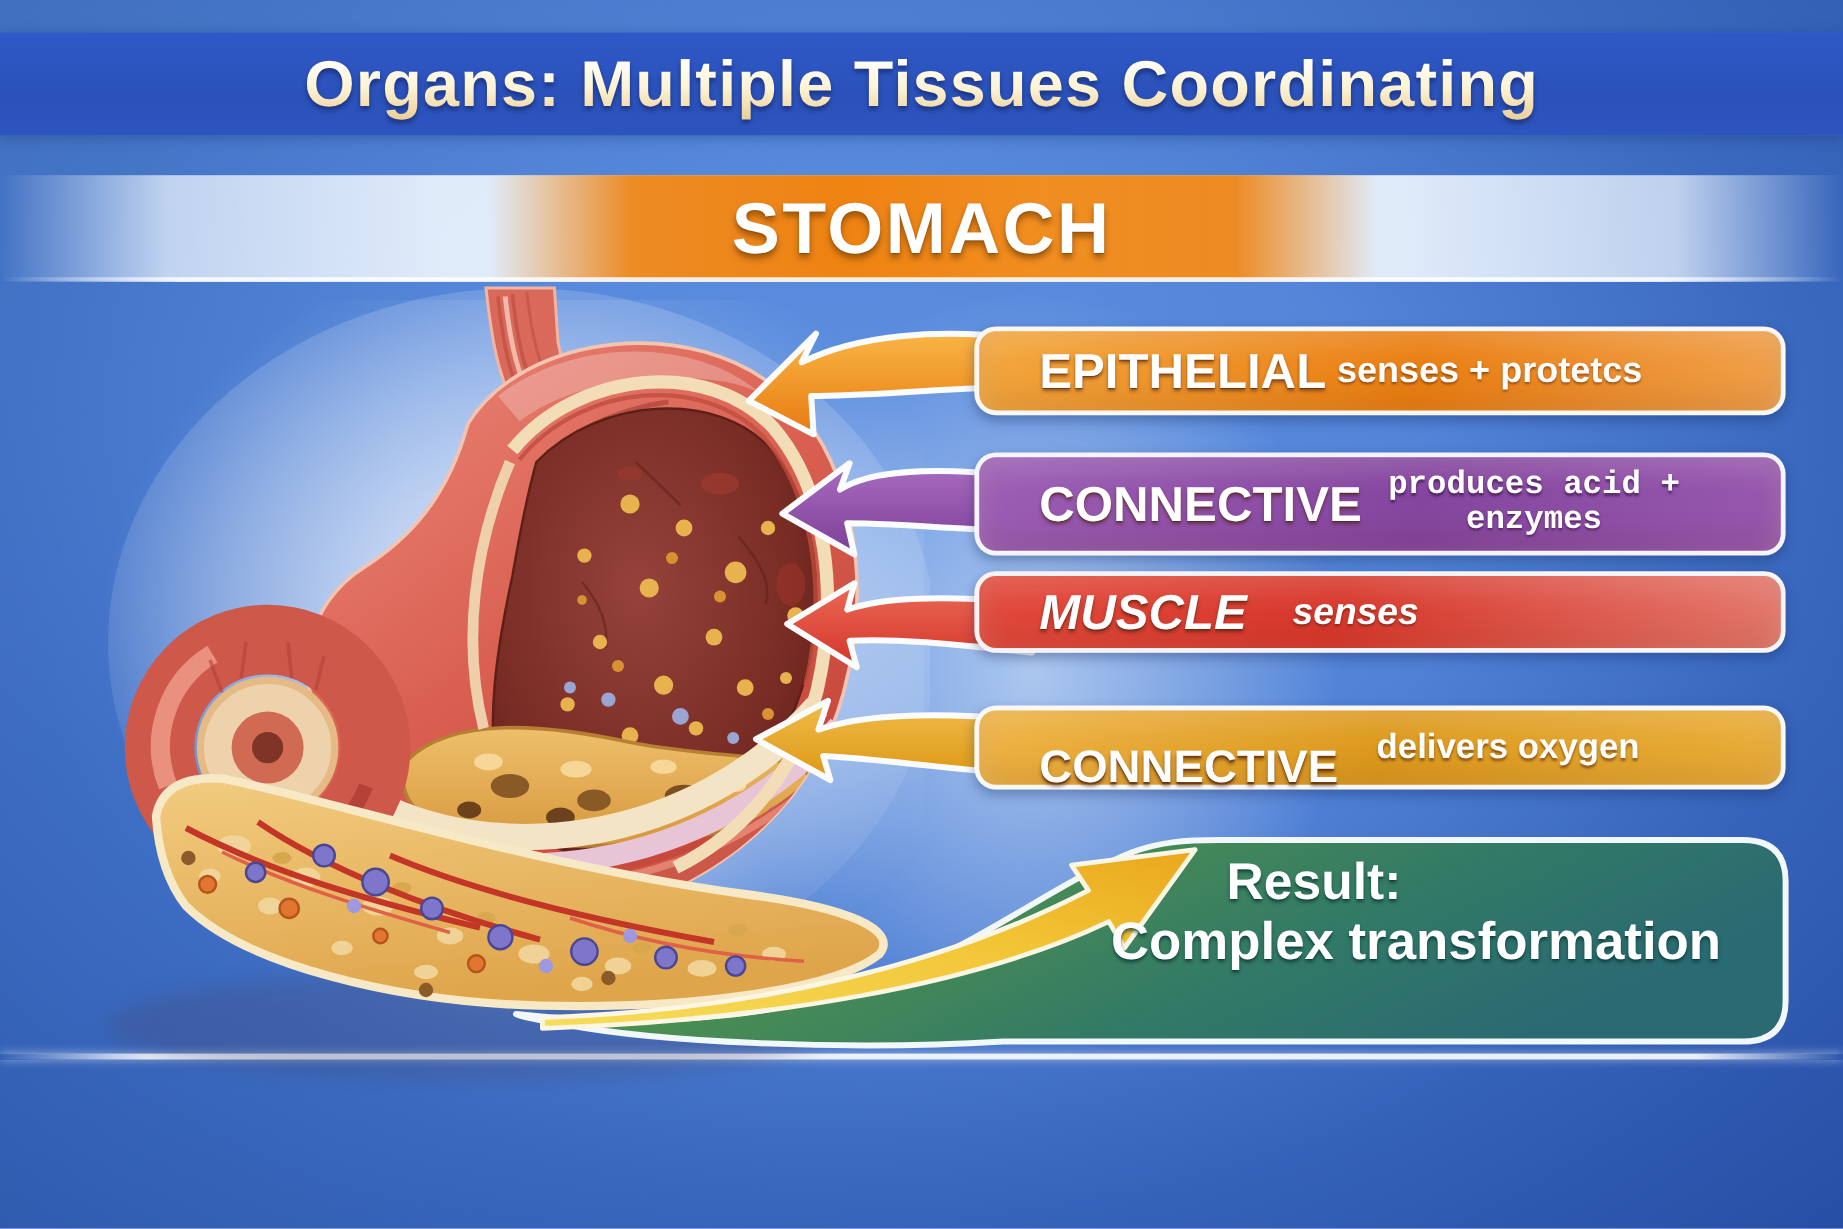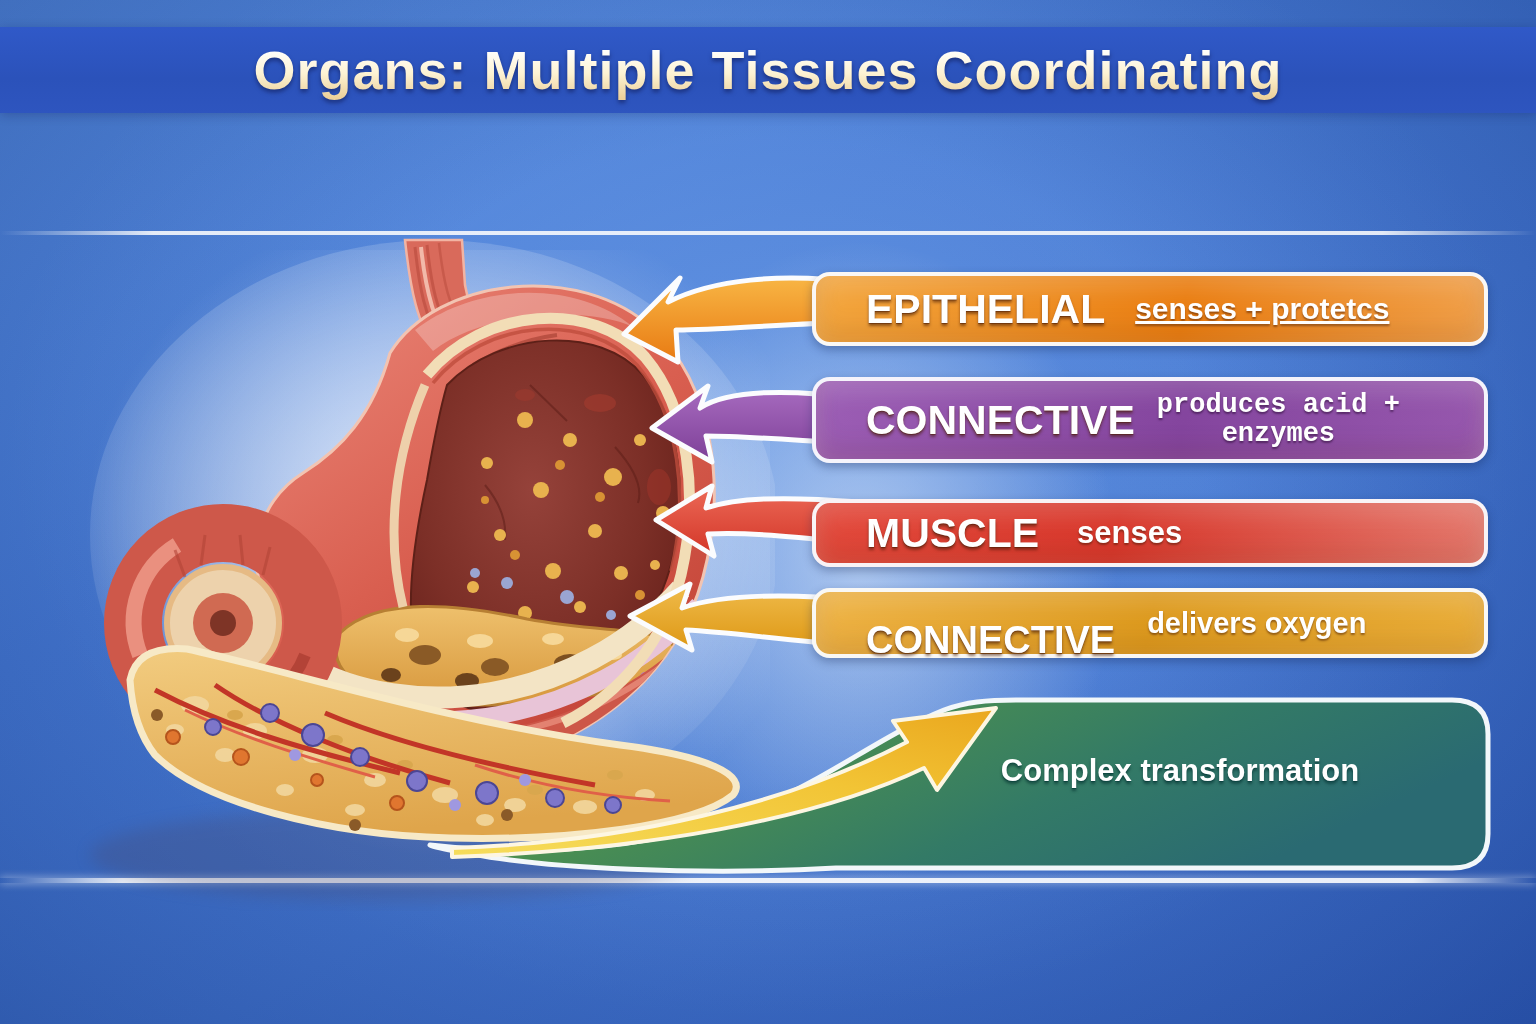--- a/index.html
+++ b/index.html
@@ -57,54 +57,59 @@
     border:4px solid rgba(250,252,255,.95); border-radius:18px;
     box-shadow: 0 4px 10px rgba(20,40,90,.35), inset 0 10px 24px rgba(255,255,255,.18), inset 0 -12px 24px rgba(90,30,0,.12);
     display:flex; align-items:center; padding:0 18px 0 50px; color:#fff; }
   .banner .label { font-weight:bold; white-space:nowrap;
     text-shadow: 0 3px 3px rgba(70,25,5,.55), 0 1px 0 rgba(90,35,10,.5); }
   .banner .desc { font-weight:bold; white-space:nowrap;
     text-shadow: 0 2px 2px rgba(70,25,5,.5); }
   .banner-epithelial { top:272px; height:74px;
     background: linear-gradient(100deg,#f3a73f 0%,#ea7e12 55%,#f0a04a 100%); }
   .banner-epithelial .label { font-size:41px; }
-  .banner-epithelial .desc  { font-size:30px; margin-left:30px;text-decoration:underline; }
+  .banner-epithelial .desc  { font-size:30px; margin-left:9px; }
   .banner-glandular { top:377px; height:86px;
     background: linear-gradient(100deg,#9c5eb5 0%,#84459e 55%,#9758ae 100%); }
   .banner-glandular .label { font-size:41px; }
   .banner-glandular .desc2 { margin-left:22px; font-weight:bold; text-align:center; line-height:1.08;
     font-size:27px; text-shadow: 0 2px 2px rgba(40,10,50,.55); font-family: Liberation Mono, monospace; }
-  .banner-muscle { top:499px; height:68px;
-    background: linear-gradient(100deg,#e34a3c 0%,#d8382c 45%,#e4786c 100%); }
+  .banner-muscle { top:476px; height:68px;
+    background: linear-gradient(100deg,#e34a3c 0%,#d8382c 45%,#e4786c 100%); font-style: italic; }
   .banner-muscle .label { font-size:41px; }
   .banner-muscle .desc  { font-size:31px; margin-left:38px; }
   .banner-connective { top:588px; height:70px;
     background: linear-gradient(100deg,#eeb345 0%,#dd9a1e 50%,#e9ad39 100%); }
   .banner-connective .label { font-size:38px;margin-top:34px; }
   .banner-connective .desc  { font-size:29px; margin-left:32px;text-align:center; }
 
   
   .result-text { position:absolute; left:900px; top:710px; width:560px; z-index:3;
     color:#fff; font-weight:bold; text-align:center;
     text-shadow: 0 3px 3px rgba(0,45,45,.6), 0 1px 0 rgba(0,60,60,.5); }
   .result-heading { font-size:43px; line-height:50px; margin-right:170px; }
-  .result-line { font-size:31px; line-height:50px;margin-top:36px; }
+  .result-line { font-size:44px; line-height:50px; }
 </style>
 </head>
 <body>
 
 <div class="stage">
   <div class="vignette"></div>
   <div class="glow-center"></div>
   <div class="glow-column"></div>
 
   <div class="title-band">
     <h1>Organs: Multiple Tissues Coordinating</h1>
   </div>
 
+  <div class="stomach-band">
+    <div class="lightband"></div>
+    <div class="orangeband"></div>
+    <div class="caption">STOMACH</div>
+  </div>
 
   <div class="line-top"></div>
   <div class="line-bottom"></div>
 
   <svg class="stomach-svg" width="720" height="680" viewBox="0 0 720 680">
     <defs>
       <radialGradient id="halo" cx="50%" cy="45%" r="60%">
         <stop offset="0%" stop-color="#ffffff" stop-opacity="0.65"></stop>
         <stop offset="100%" stop-color="#ffffff" stop-opacity="0"></stop>
       </radialGradient>
@@ -366,15 +371,16 @@
   <div class="banner banner-muscle">
     <span class="label">MUSCLE</span>
     <span class="desc">senses</span>
   </div>
   <div class="banner banner-connective">
     <span class="label">CONNECTIVE</span>
     <span class="desc">delivers oxygen</span>
   </div>
 
   <div class="result-text">
+    <div class="result-heading">Result:</div>
     <div class="result-line">Complex transformation</div>
   </div>
 </div>
 
 </body></html>

